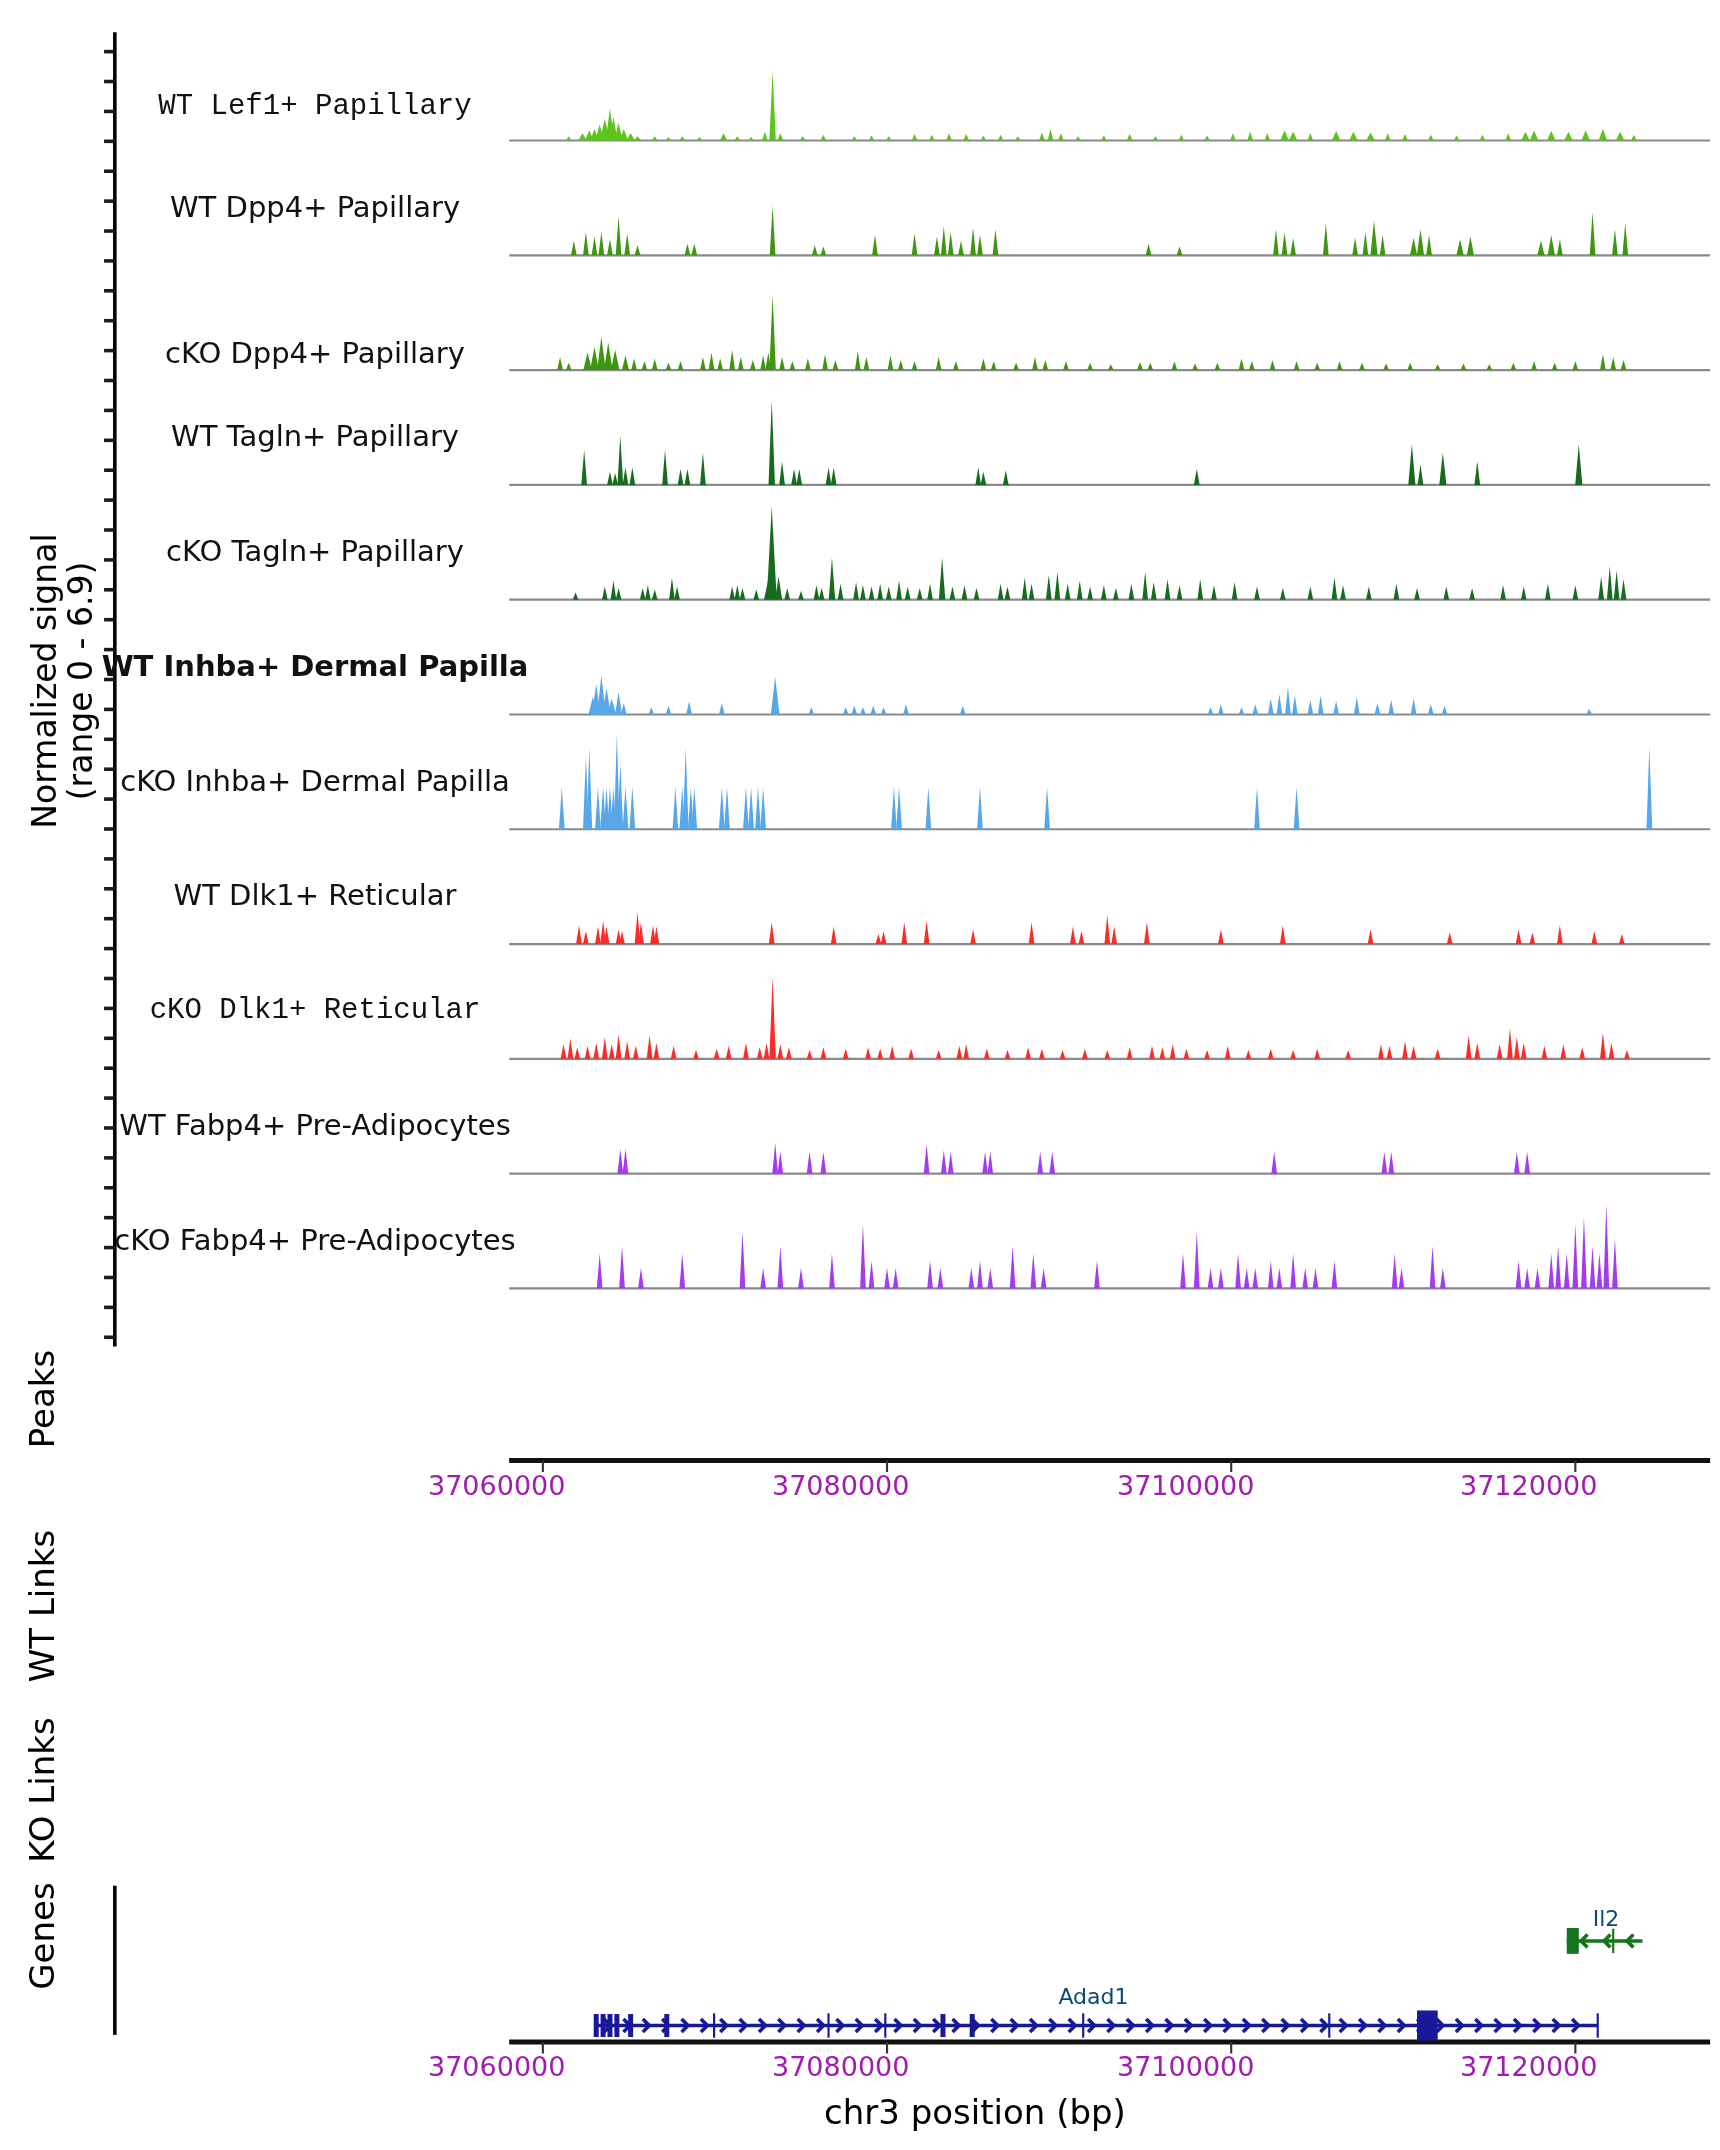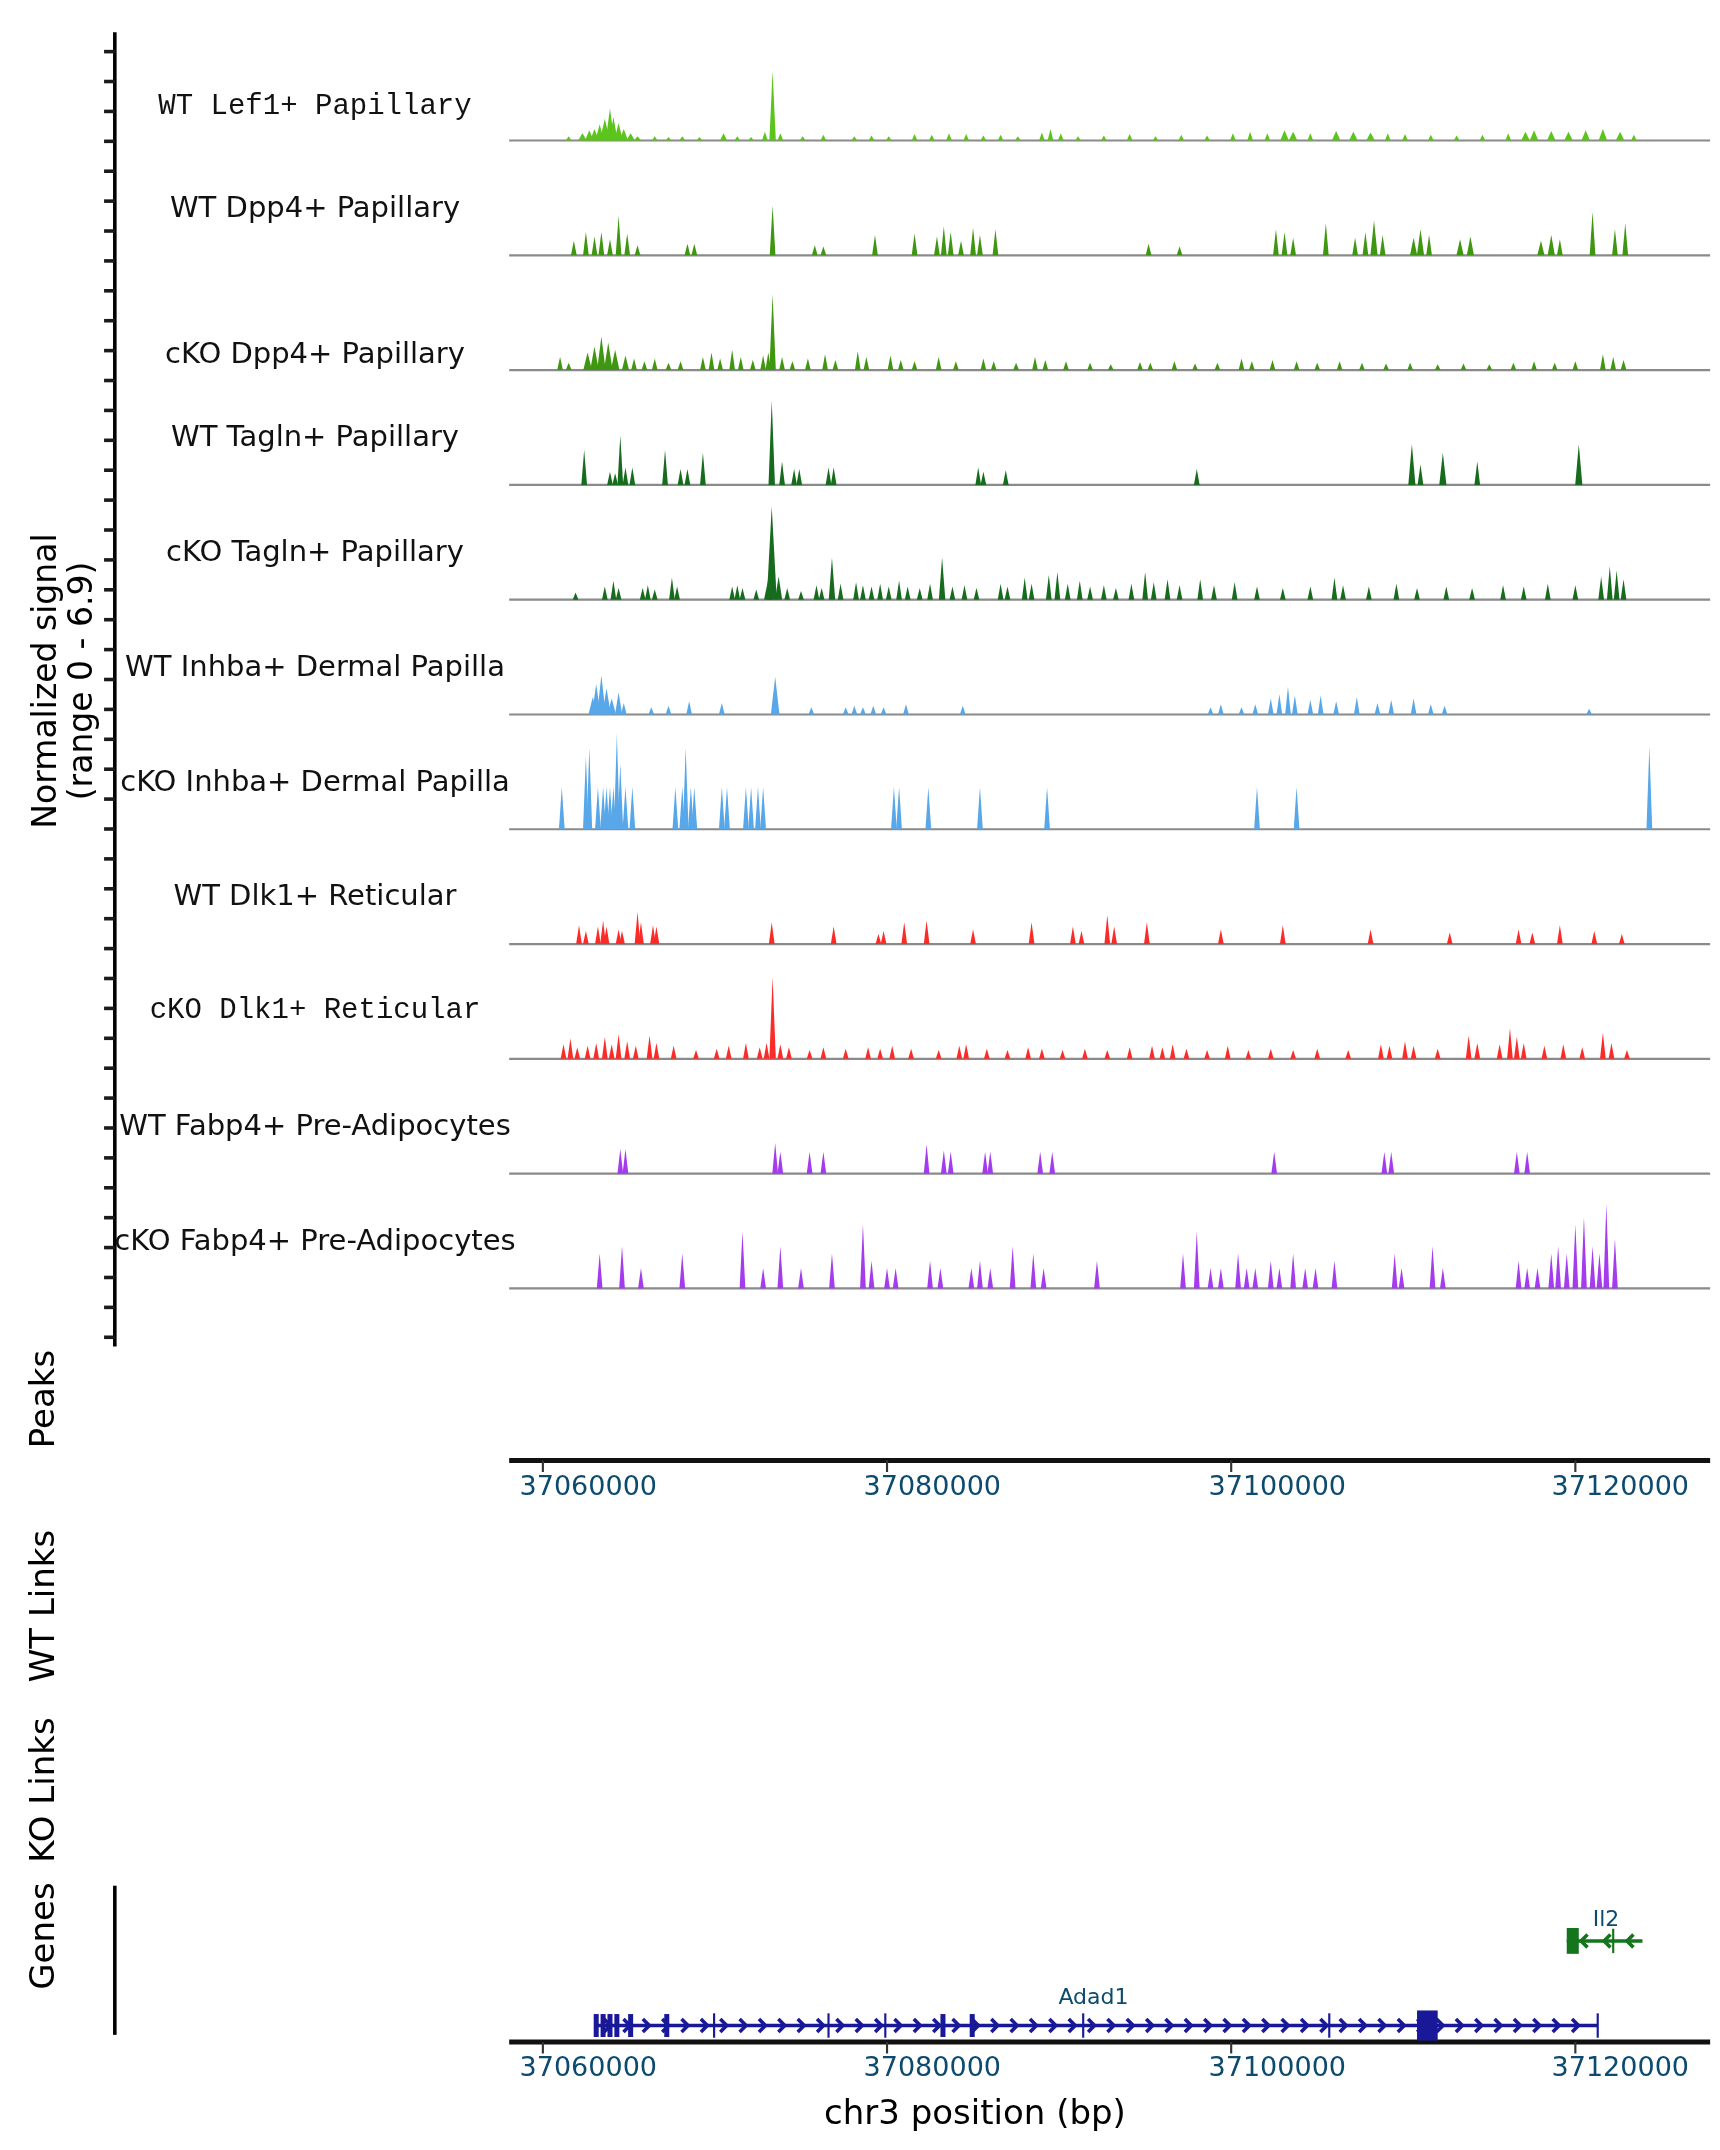--- a/index.html
+++ b/index.html
@@ -4,21 +4,21 @@
 <style>
   html,body{margin:0;padding:0;background:#fff;}
   .fig{position:relative;width:1721px;height:2151px;background:#ffffff;
        font-family:"DejaVu Sans","Liberation Sans",sans-serif;overflow:hidden;}
   svg.canvas{position:absolute;left:0;top:0;}
   .tlabel{position:absolute;left:82px;width:466px;height:37px;line-height:37px;
           text-align:center;font-size:29px;color:#111;}
   .rlabel{position:absolute;white-space:nowrap;transform:translate(-50%,-50%) rotate(-90deg);
           font-size:34px;color:#000;}
   .ylab{font-size:33px;}
-  .xtick{position:absolute;width:229px;text-align:right;font-size:27px;color:#0c4a6e;}
+  .xtick{position:absolute;width:229px;text-align:left;font-size:27px;color:#a21caf;}
   .xlabel{position:absolute;left:824px;width:574px;top:2092px;text-align:left;
           font-size:34px;color:#000;}
   .glabel{position:absolute;text-align:center;font-size:22px;color:#0c4a6e;}
 </style>
 </head>
 <body>
 
 <div class="fig">
 
   <svg class="canvas" id="gb-svg" width="1721" height="2151" viewBox="0 0 2400 3000">
@@ -676,21 +676,21 @@
     </svg>
 
   <div class="rlabel ylab" style="left:44px;top:681px;">Normalized signal</div>
   <div class="rlabel ylab" style="left:80px;top:681px;">(range 0 - 6.9)</div>
 
   <div class="tlabel" style="top:88px;font-family:Liberation Mono, monospace;">WT Lef1+ Papillary</div>
   <div class="tlabel" style="top:189px;">WT Dpp4+ Papillary</div>
   <div class="tlabel" style="top:303px;margin-top:32px;">cKO Dpp4+ Papillary</div>
   <div class="tlabel" style="top:418px;">WT Tagln+ Papillary</div>
   <div class="tlabel" style="top:533px;">cKO Tagln+ Papillary</div>
-  <div class="tlabel" style="top:648px;">WT Inhba+ Dermal Papilla</div>
+  <div class="tlabel" style="top:648px;font-weight:bold;">WT Inhba+ Dermal Papilla</div>
   <div class="tlabel" style="top:763px;">cKO Inhba+ Dermal Papilla</div>
   <div class="tlabel" style="top:877px;">WT Dlk1+ Reticular</div>
   <div class="tlabel" style="top:992px;font-family:Liberation Mono, monospace;">cKO Dlk1+ Reticular</div>
   <div class="tlabel" style="top:1107px;">WT Fabp4+ Pre-Adipocytes</div>
   <div class="tlabel" style="top:1222px;text-align:center;">cKO Fabp4+ Pre-Adipocytes</div>
 
   <div class="rlabel" style="left:42px;top:1399px;">Peaks</div>
   <div class="rlabel" style="left:42px;top:1606px;">WT Links</div>
   <div class="rlabel" style="left:42px;top:1790px;">KO Links</div>
   <div class="rlabel" style="left:42px;top:1936px;">Genes</div>

